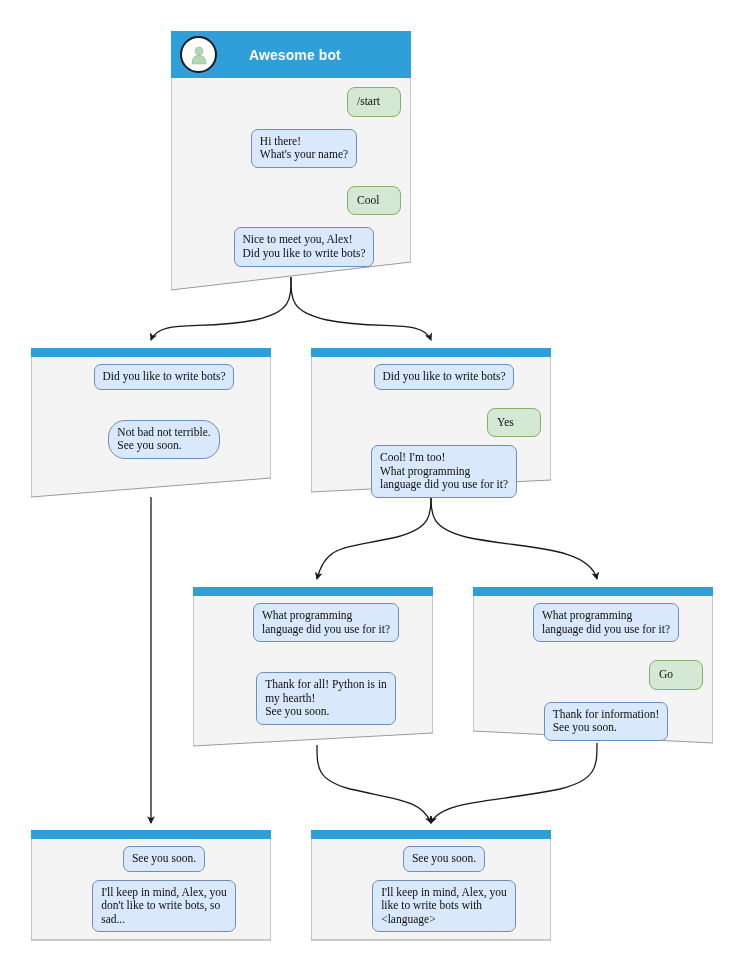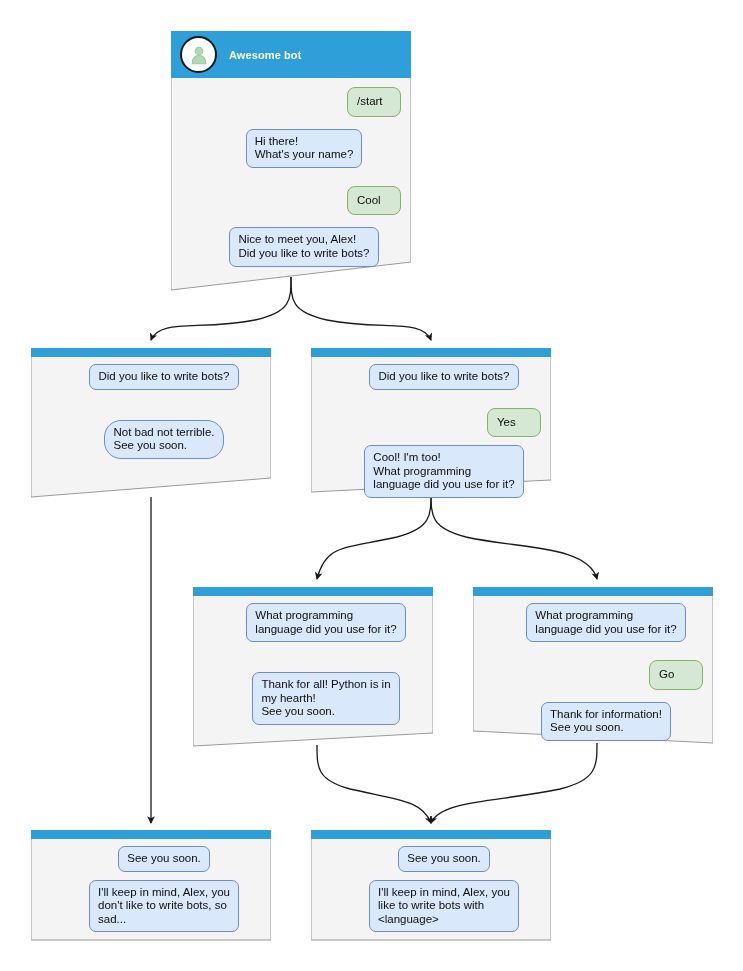--- a/index.html
+++ b/index.html
@@ -60,21 +60,22 @@
     width: 100%;
     box-sizing: border-box;
     display: flex;
     align-items: center;
     color: #ffffff;
     font-weight: bold;
   }
   .node-header.tall {
     height: 47px;
     padding-left: 9px;
-    font-size: 11px;
+    font-size: 14px;
+    gap: 20px;
   }
   .node-header.thin {
     height: 9px;
   }
   .avatar {
     width: 37px;
     height: 37px;
     border-radius: 50%;
     background: #ffffff;
     border: 2px solid #1a1a1a;
@@ -112,20 +113,21 @@
     box-sizing: border-box;
     font-size: 11.5px;
     line-height: 13.6px;
     color: #0d0d0d;
     padding: 5px 8px 5px 8px;
     border-radius: 7px;
     border: 1px solid transparent;
     max-width: 162px;
     white-space: pre-line;
     text-align: left;
+    font-family: Liberation Serif, serif;
   }
   .bubble.bot {
     background: #dae8fc;
     border-color: #6c8ebf;
   }
   .bubble.user {
     background: #d5e8d4;
     border-color: #82b366;
     min-width: 54px;
     padding: 7px 9px;

